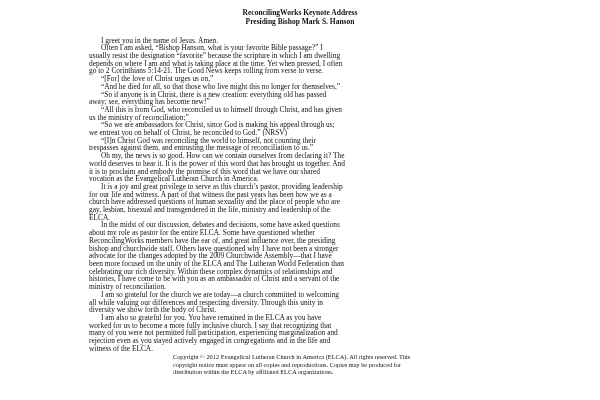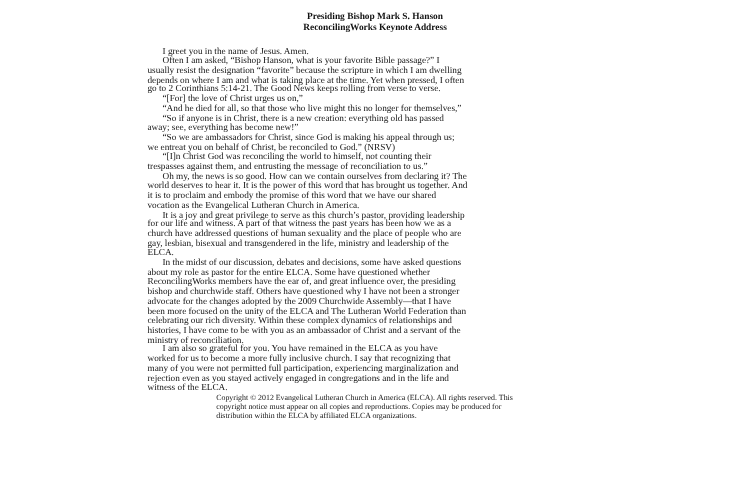--- a/index.html
+++ b/index.html
@@ -17,21 +17,21 @@
     color: #121212;
   }
   .doc-header {
     padding-top: 9px;
     text-align: center;
     font-weight: bold;
     font-size: 7.5px;
     line-height: 8.8px;
   }
   .doc-content {
-    margin-left: 118px;
+    margin-left: 89px;
     width: 256px;
     margin-top: 10px;
     font-size: 7.4px;
     line-height: 7.7px;
     text-align: left;
   }
   .doc-content p {
     margin: 0;
     padding: 0;
     text-indent: 12px;
@@ -43,33 +43,35 @@
     line-height: 7.2px;
     margin-top: 1px;
   }
 </style>
 </head>
 <body>
 
 <div class="page">
 
   <div class="doc-header">
+    <div>ReconcilingWorks Keynote Address</div>
     <div>Presiding Bishop Mark S. Hanson</div>
-    <div>ReconcilingWorks Keynote Address</div>
   </div>
 
   <div class="doc-content">
     <p>I greet you in the name of Jesus. Amen.</p>
     <p>Often I am asked, “Bishop Hanson, what is your favorite Bible passage?” I usually resist the designation “favorite” because the scripture in which I am dwelling depends on where I am and what is taking place at the time. Yet when pressed, I often go to 2 Corinthians 5:14-21. The Good News keeps rolling from verse to verse.</p>
     <p>“[For] the love of Christ urges us on,”</p>
     <p>“And he died for all, so that those who live might this no longer for themselves,”</p>
     <p>“So if anyone is in Christ, there is a new creation: everything old has passed away; see, everything has become new!”</p>
+    <p>“All this is from God, who reconciled us to himself through Christ, and has given us the ministry of reconciliation;”</p>
     <p>“So we are ambassadors for Christ, since God is making his appeal through us; we entreat you on behalf of Christ, be reconciled to God.” (NRSV)</p>
     <p>“[I]n Christ God was reconciling the world to himself, not counting their trespasses against them, and entrusting the message of reconciliation to us.”</p>
     <p>Oh my, the news is so good. How can we contain ourselves from declaring it? The world deserves to hear it. It is the power of this word that has brought us together. And it is to proclaim and embody the promise of this word that we have our shared vocation as the Evangelical Lutheran Church in America.</p>
     <p>It is a joy and great privilege to serve as this church’s pastor, providing leadership for our life and witness. A part of that witness the past years has been how we as a church have addressed questions of human sexuality and the place of people who are gay, lesbian, bisexual and transgendered in the life, ministry and leadership of the ELCA.</p>
     <p>In the midst of our discussion, debates and decisions, some have asked questions about my role as pastor for the entire ELCA.  Some have questioned whether ReconcilingWorks members have the ear of, and great influence over, the presiding bishop and churchwide staff. Others have questioned why I have not been a stronger advocate for the changes adopted by the 2009 Churchwide Assembly—that I have been more focused on the unity of the ELCA and The Lutheran World Federation than celebrating our rich diversity. Within these complex dynamics of relationships and histories, I have come to be with you as an ambassador of Christ and a servant of the ministry of reconciliation.</p>
+    <p>I am so grateful for the church we are today—a church committed to welcoming all while valuing our differences and respecting diversity. Through this unity in diversity we show forth the body of Christ.</p>
     <p>I am also so grateful for you. You have remained in the ELCA as you have worked for us to become a more fully inclusive church. I say that recognizing that many of you were not permitted full participation, experiencing marginalization and rejection even as you stayed actively engaged in congregations and in the life and witness of the ELCA.</p>
   </div>
 
   <div class="doc-footer">Copyright © 2012 Evangelical Lutheran Church in America (ELCA). All rights reserved. This copyright notice must appear on all copies and reproductions. Copies may be produced for distribution within the ELCA by affiliated ELCA organizations.</div>
 
 </div>
 
 </body></html>

